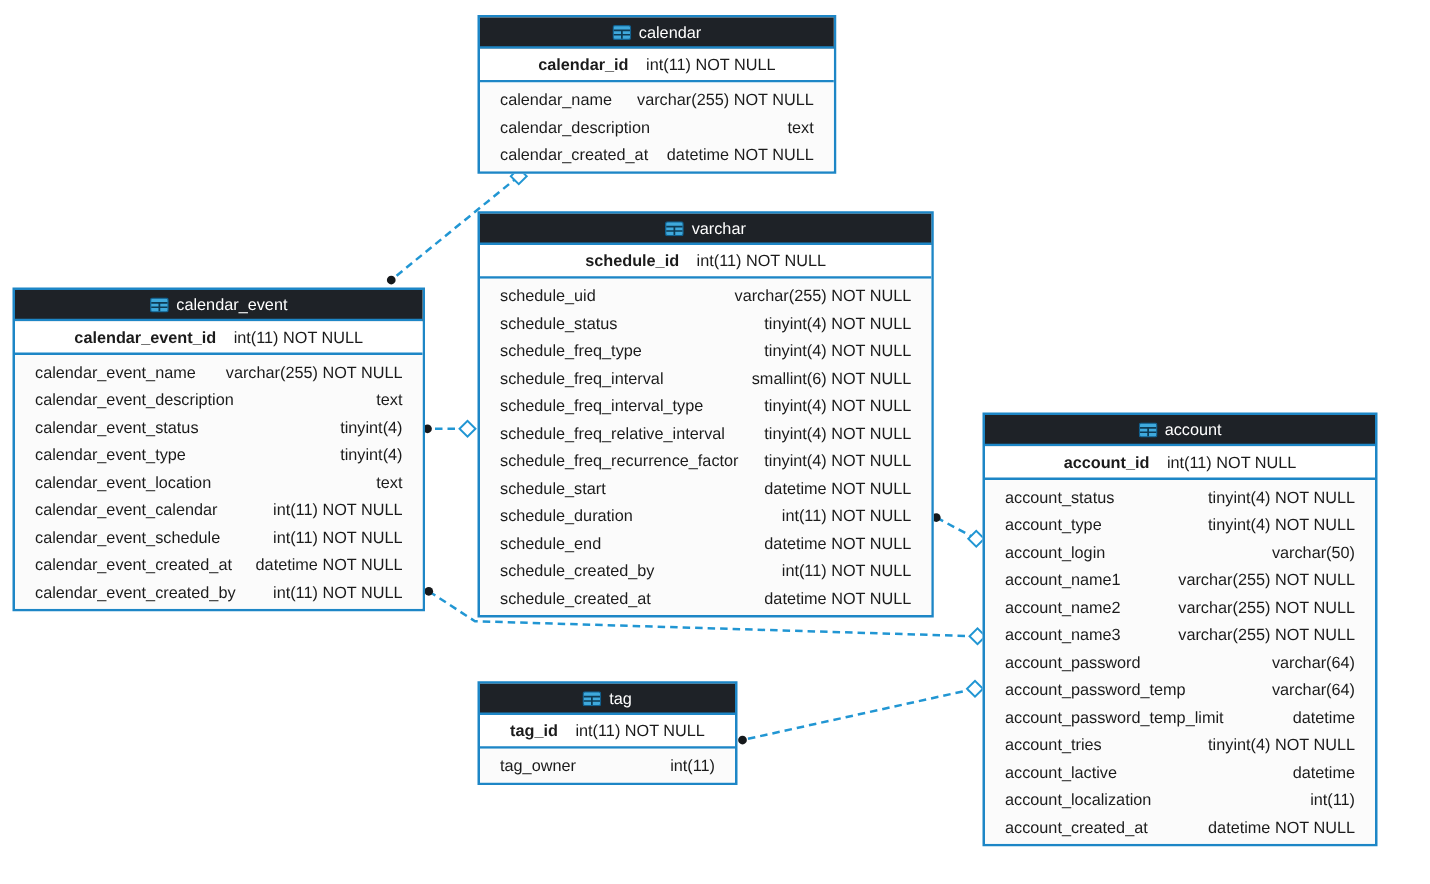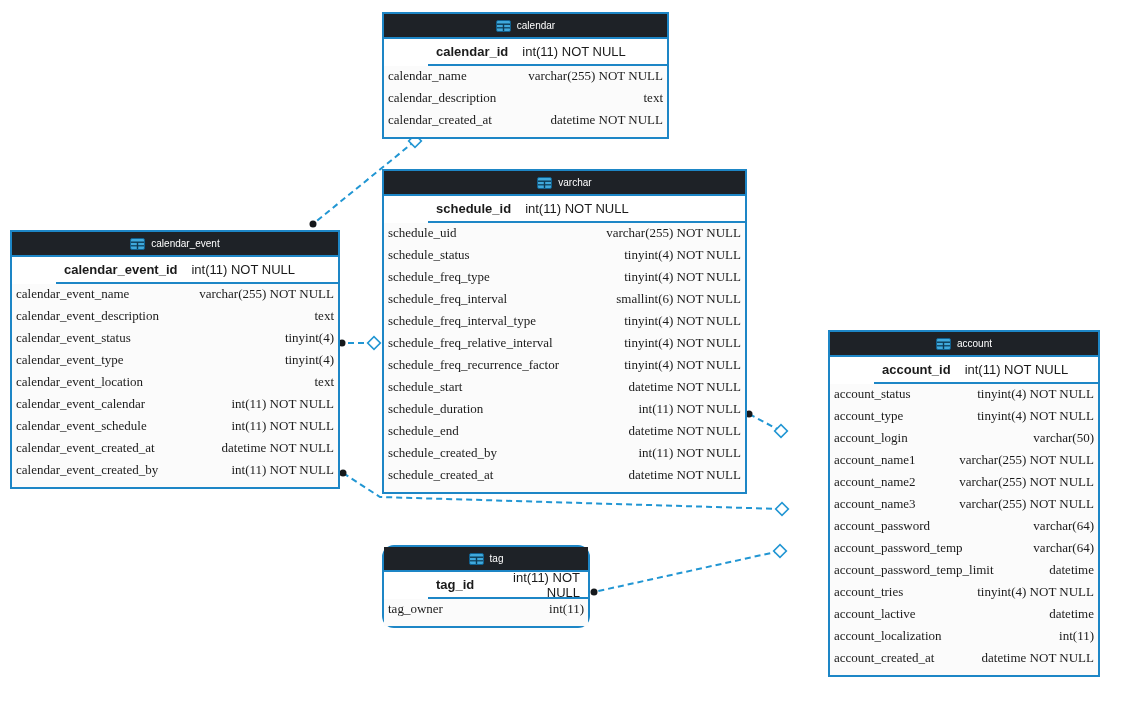--- a/index.html
+++ b/index.html
@@ -17,32 +17,32 @@
     position:relative;width:1144px;height:707px;background:#ffffff;overflow:hidden;
   }
   .relations-layer{position:absolute;left:0;top:0;width:1144px;height:707px;}
   .er-table{
     position:absolute;border:2px solid var(--accent);background:#ffffff;
     font-size:13px;color:var(--text);z-index:2;
   }
   .er-header{
     background:var(--header-bg);color:var(--header-fg);height:25px;
     display:flex;align-items:center;justify-content:center;gap:6px;
-    border-bottom:2px solid var(--accent);font-size:10px;
+    border-bottom:2px solid var(--accent);font-size:13px;
   }
   .er-header .icon{display:flex;align-items:center;}
   .er-pk{
     background:var(--pk-bg);height:27px;display:flex;align-items:center;
-    justify-content:flex-start;padding:0 8px;border-bottom:2px solid var(--accent);margin-left:44px;
+    justify-content:center;padding:0 8px;border-bottom:2px solid var(--accent);
   }
   .er-pk .fname{font-weight:bold;}
   .er-fields{background:var(--fields-bg);padding:2px 0 3px 0;}
   .er-row{
-    height:22px;display:flex;justify-content:space-between;
-    padding:0 4px;white-space:nowrap;font-family:Liberation Serif, serif;
+    height:22px;display:flex;align-items:center;justify-content:space-between;
+    padding:0 16px;white-space:nowrap;
   }
   .fname{margin-right:14px;}
   .ftype{text-align:right;}
 </style>
 </head>
 <body>
 
 <div class="stage">
   <svg class="relations-layer" width="1144" height="707" viewBox="0 0 1144 707" xmlns="http://www.w3.org/2000/svg">
       <g>
@@ -217,21 +217,21 @@
         <div class="er-row">
           <span class="fname">calendar_event_created_at</span>
           <span class="ftype">datetime NOT NULL</span>
         </div>
         <div class="er-row">
           <span class="fname">calendar_event_created_by</span>
           <span class="ftype">int(11) NOT NULL</span>
         </div>
       </div>
     </div>
-    <div class="er-table" style="left: 828px; top: 330px; width: 272px;">
+    <div class="er-table" style="left: 786px; top: 330px; width: 316px;">
       <div class="er-header">
         <span class="icon">
           <svg width="15" height="12" viewBox="0 0 15 12">
             <rect x="0.5" y="0.5" width="14" height="11" rx="1.5" fill="#3fa9dc" stroke="#10608f"></rect>
             <line x1="1" y1="4.2" x2="14" y2="4.2" stroke="#0e3b55" stroke-width="1.4"></line>
             <line x1="7.5" y1="4.2" x2="7.5" y2="11" stroke="#0e3b55" stroke-width="1.4"></line>
             <line x1="1" y1="7.8" x2="14" y2="7.8" stroke="#0e3b55" stroke-width="1.2"></line>
           </svg>
         </span>
         <span>account</span>
@@ -288,21 +288,21 @@
         <div class="er-row">
           <span class="fname">account_localization</span>
           <span class="ftype">int(11)</span>
         </div>
         <div class="er-row">
           <span class="fname">account_created_at</span>
           <span class="ftype">datetime NOT NULL</span>
         </div>
       </div>
     </div>
-    <div class="er-table" style="left: 382px; top: 545px; width: 208px; border-radius: 12px;">
+    <div class="er-table" style="left: 382px; top: 545px; width: 208px;">
       <div class="er-header">
         <span class="icon">
           <svg width="15" height="12" viewBox="0 0 15 12">
             <rect x="0.5" y="0.5" width="14" height="11" rx="1.5" fill="#3fa9dc" stroke="#10608f"></rect>
             <line x1="1" y1="4.2" x2="14" y2="4.2" stroke="#0e3b55" stroke-width="1.4"></line>
             <line x1="7.5" y1="4.2" x2="7.5" y2="11" stroke="#0e3b55" stroke-width="1.4"></line>
             <line x1="1" y1="7.8" x2="14" y2="7.8" stroke="#0e3b55" stroke-width="1.2"></line>
           </svg>
         </span>
         <span>tag</span>

